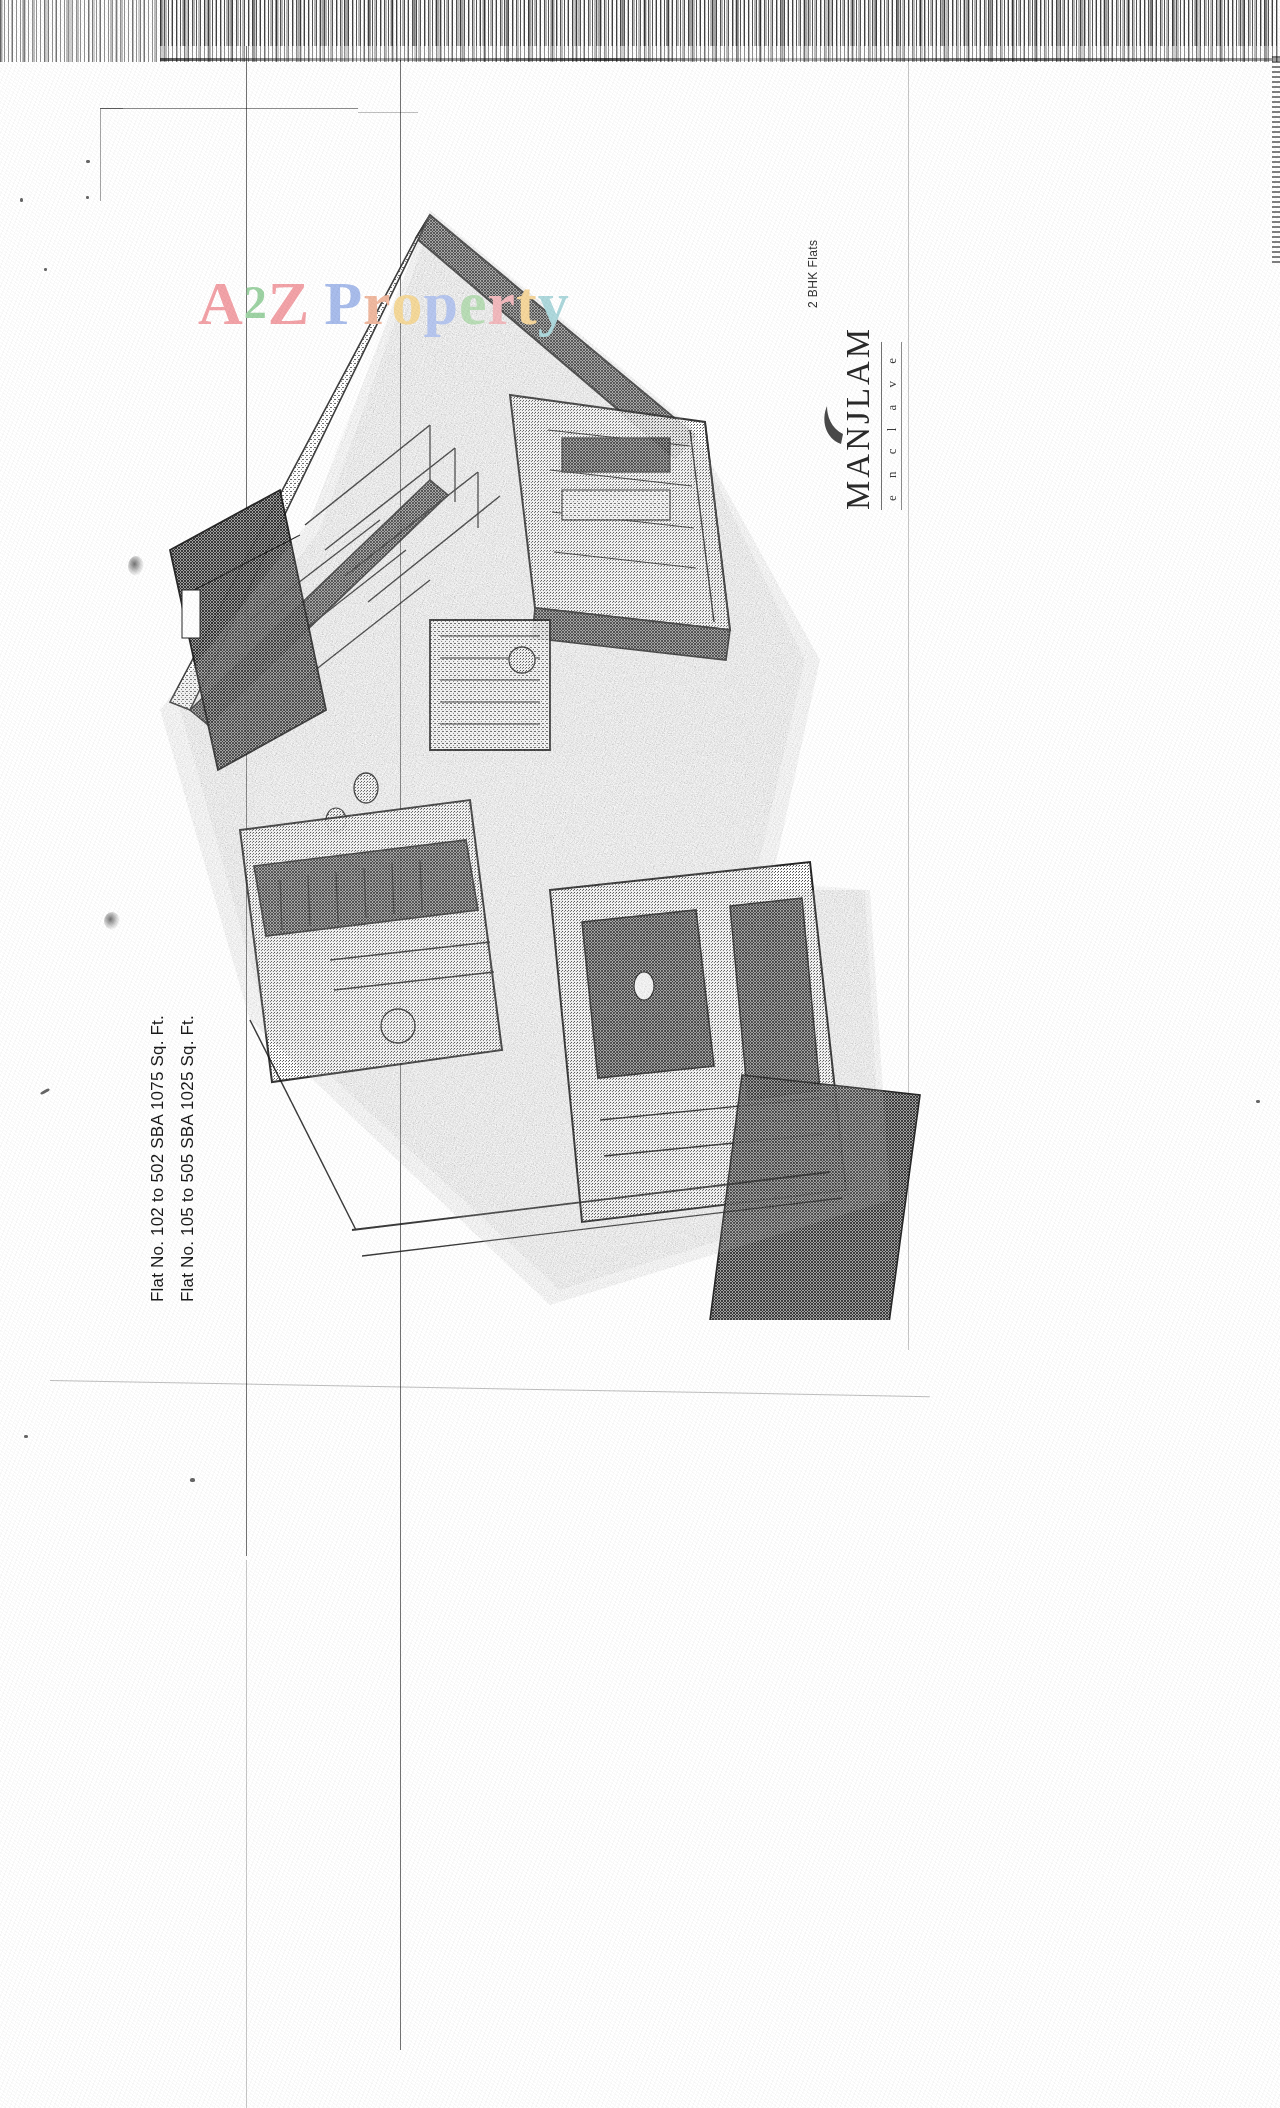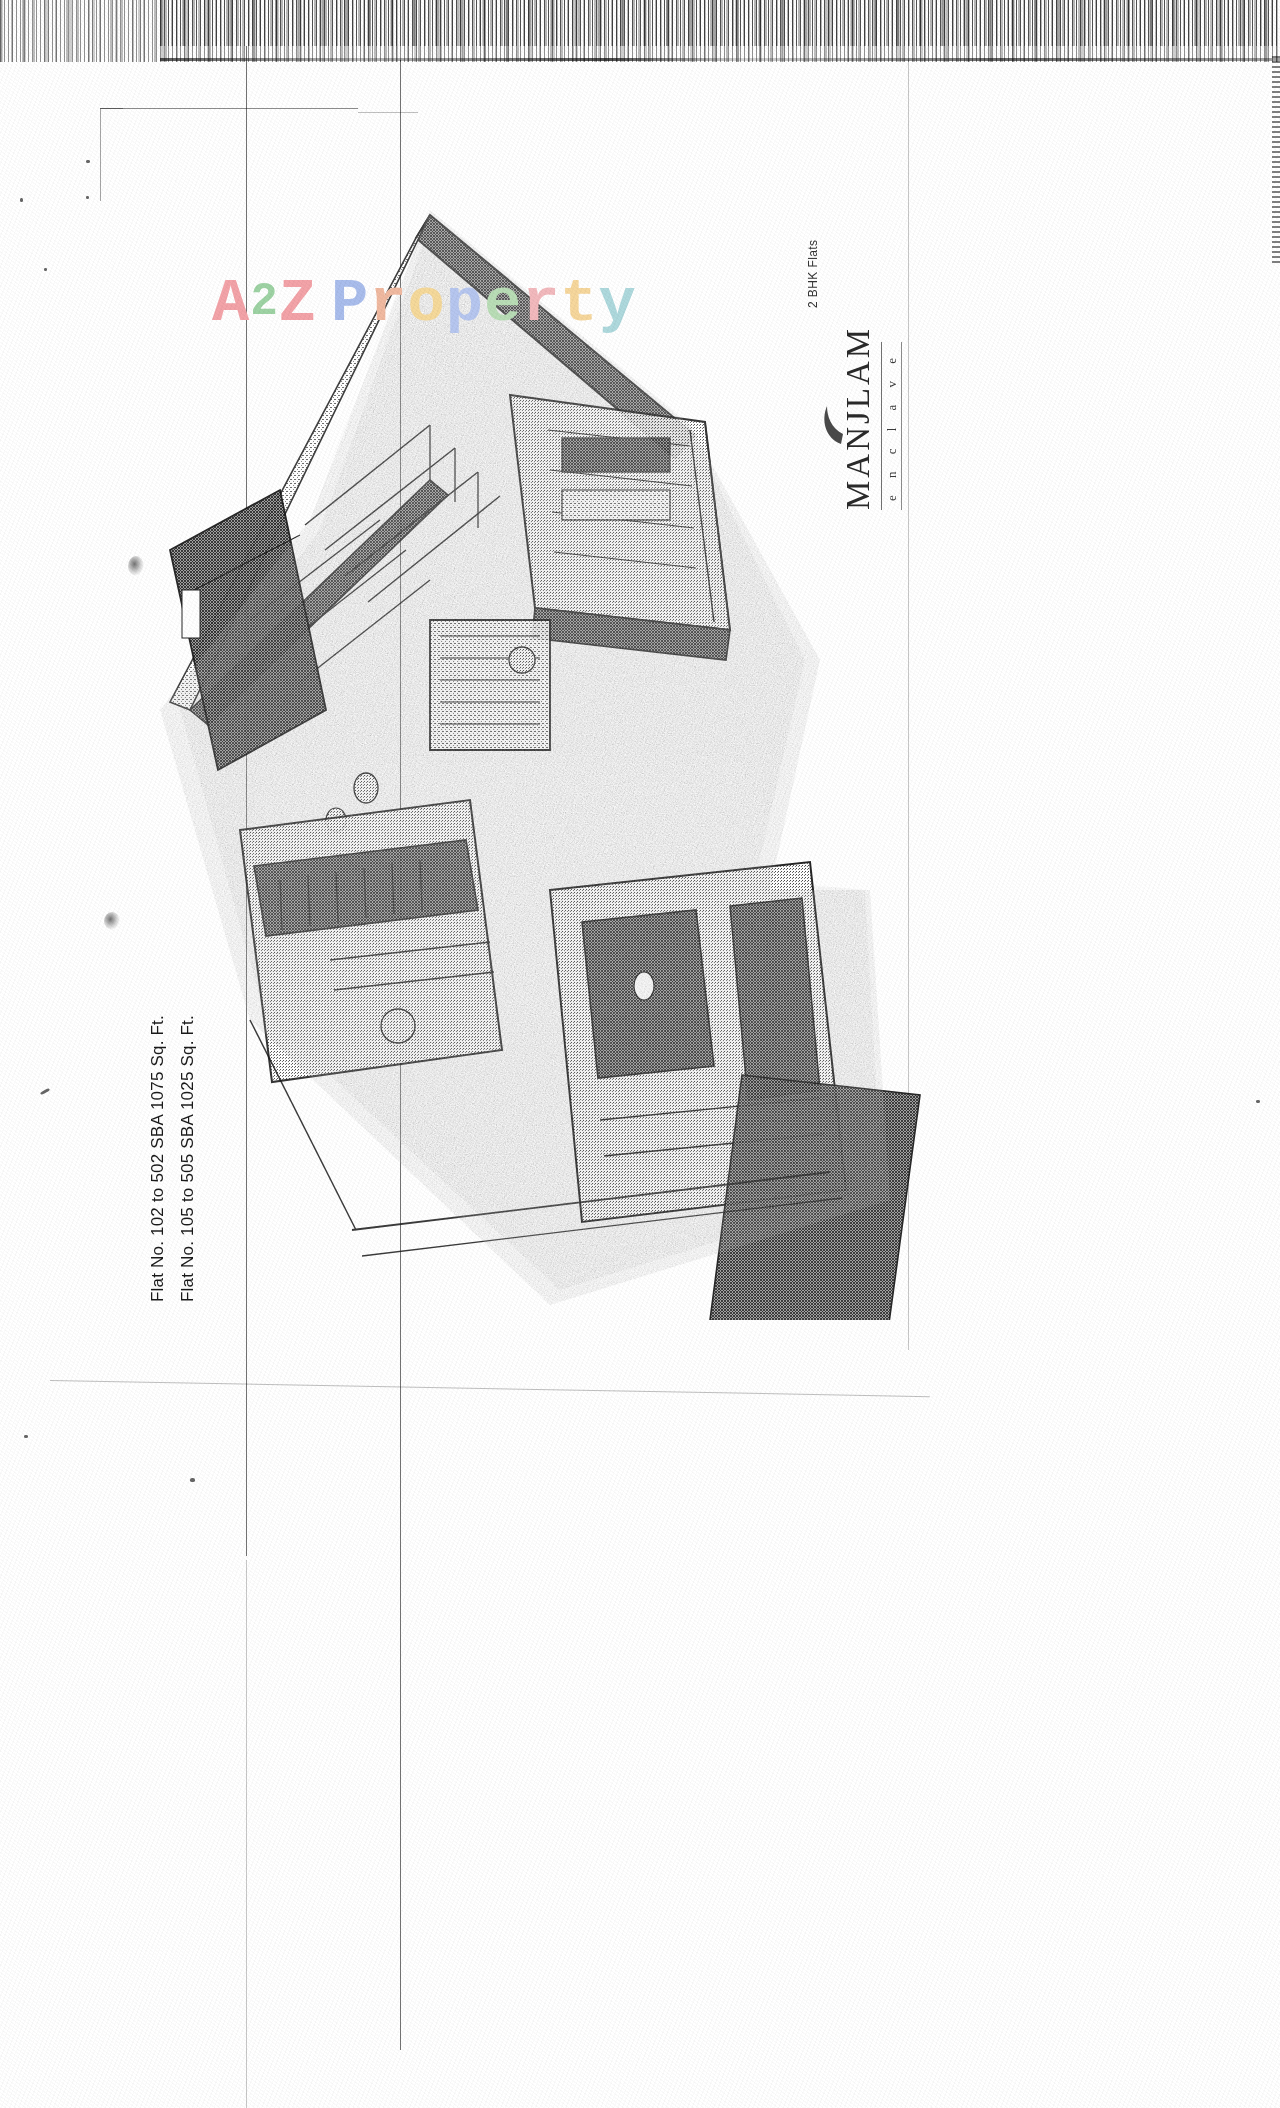--- a/index.html
+++ b/index.html
@@ -95,28 +95,28 @@
   }
   .speck {
     position: absolute;
     background: rgba(0,0,0,.6);
     border-radius: 40%;
   }
 
   
   #watermark {
     position: absolute;
-    left: 212px;
+    left: 198px;
     top: 268px;
     font-size: 62px;
     font-weight: bold;
     letter-spacing: 1px;
     white-space: nowrap;
     pointer-events: none;
-    font-family: Liberation Mono, monospace;
+    font-family: Liberation Serif, serif;
   }
   #watermark span { display: inline-block; }
   .wm-a  { color: #f3a3a8; }
   .wm-2  { color: #9ed3a4; font-size: 46px; vertical-align: 6px; }
   .wm-z  { color: #f3a3a8; }
   .wm-sp { width: 14px; }
   .wm-p  { color: #a9bdec; }
   .wm-r  { color: #f0b9a0; }
   .wm-o  { color: #f5d99a; }
   .wm-p2 { color: #b6c6ef; }

